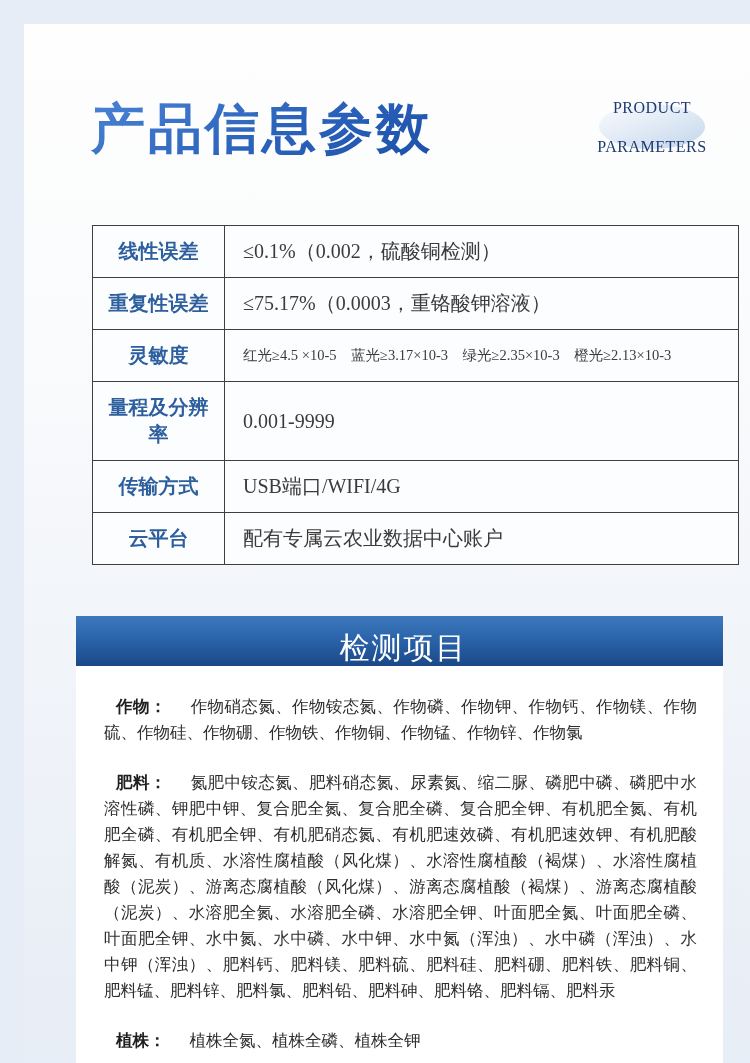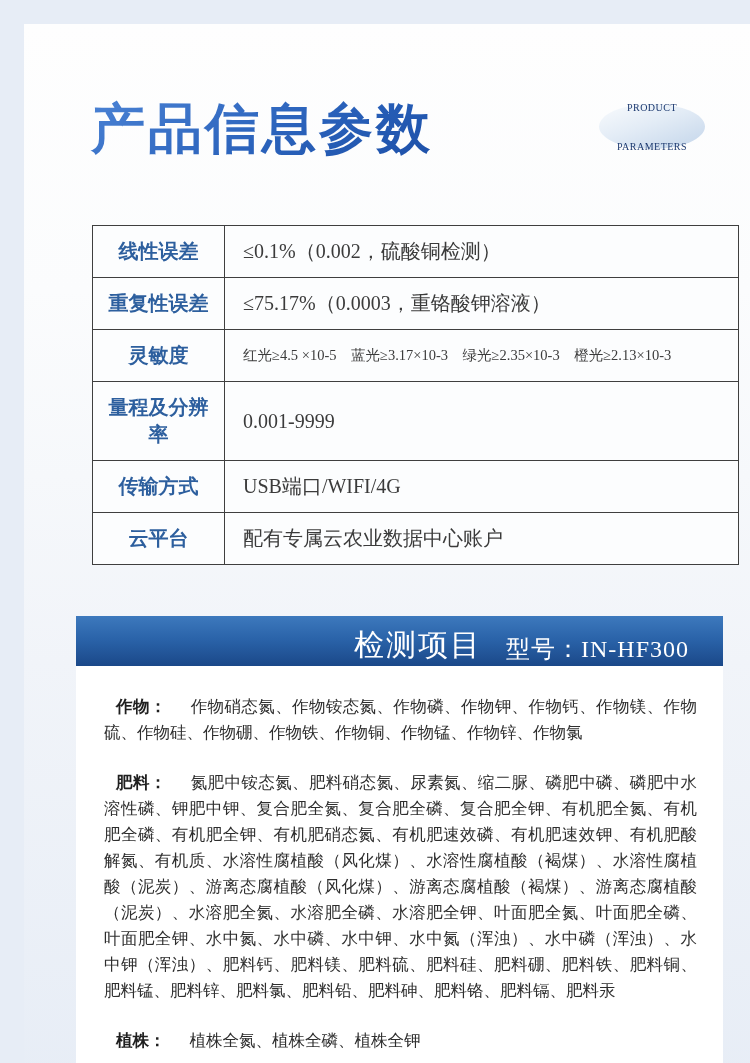--- a/index.html
+++ b/index.html
@@ -44,21 +44,21 @@
     height: 45px;
     border-radius: 50%;
     background: linear-gradient(160deg, #f9fbfd 0%, #e3ecf6 45%, #c3d5ea 100%);
     display: flex;
     flex-direction: column;
     align-items: center;
     justify-content: center;
     text-align: center;
   }
   .badge div {
-    font-size: 10px;
+    font-size: 16px;
     line-height: 15px;
     letter-spacing: 0.5px;
     color: #1d3a70;
     font-weight: 500;
   }
 
   
   .spec-table {
     position: absolute;
     left: 52px;
@@ -93,22 +93,23 @@
   
   .section-bar {
     position: absolute;
     left: 52px;
     top: 592px;
     width: 647px;
     height: 58px;
     background: linear-gradient(180deg, #3d79bd 0%, #2a63a9 40%, #16407f 100%);
     display: flex;
     align-items: center;
-    justify-content: flex-end;
+    justify-content: flex-start;
     padding: 0 22px 0 30px;
+    flex-direction: column;
   }
   .section-bar .section-title {
     color: #ffffff;
     font-size: 30px;
     font-weight: 500;
     letter-spacing: 2px;
   }
   .section-bar .model-number {
     color: #ffffff;
     font-size: 24px;

